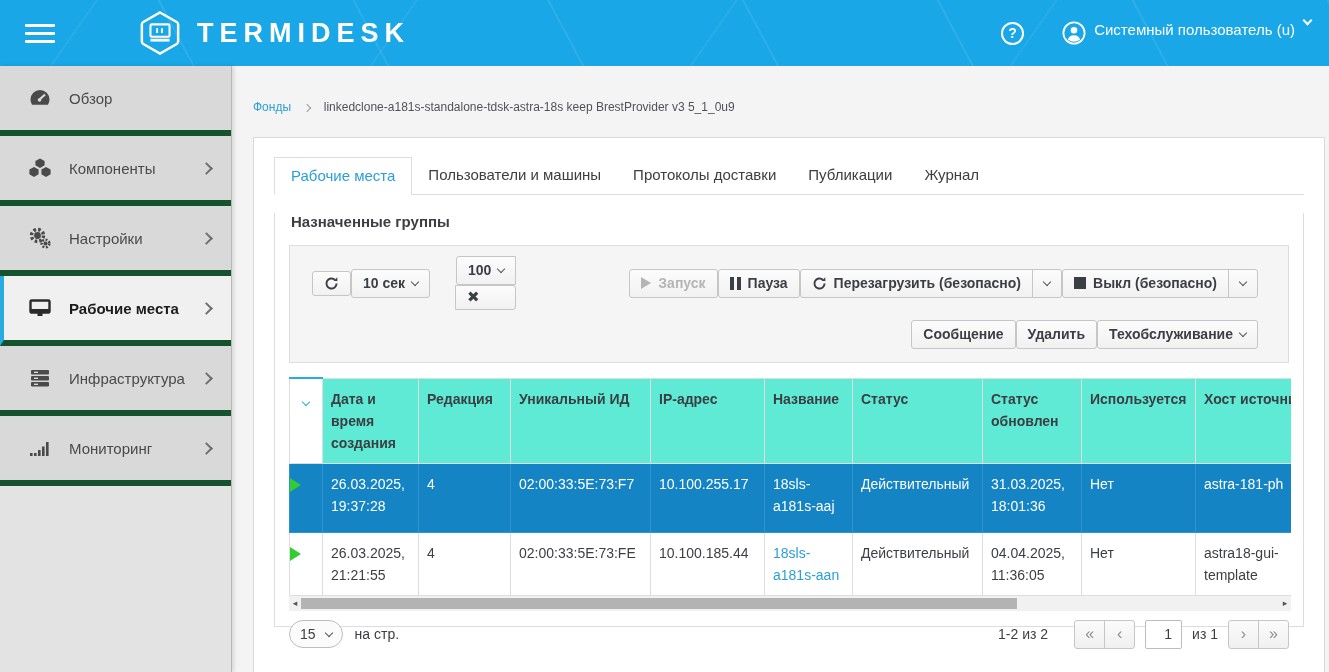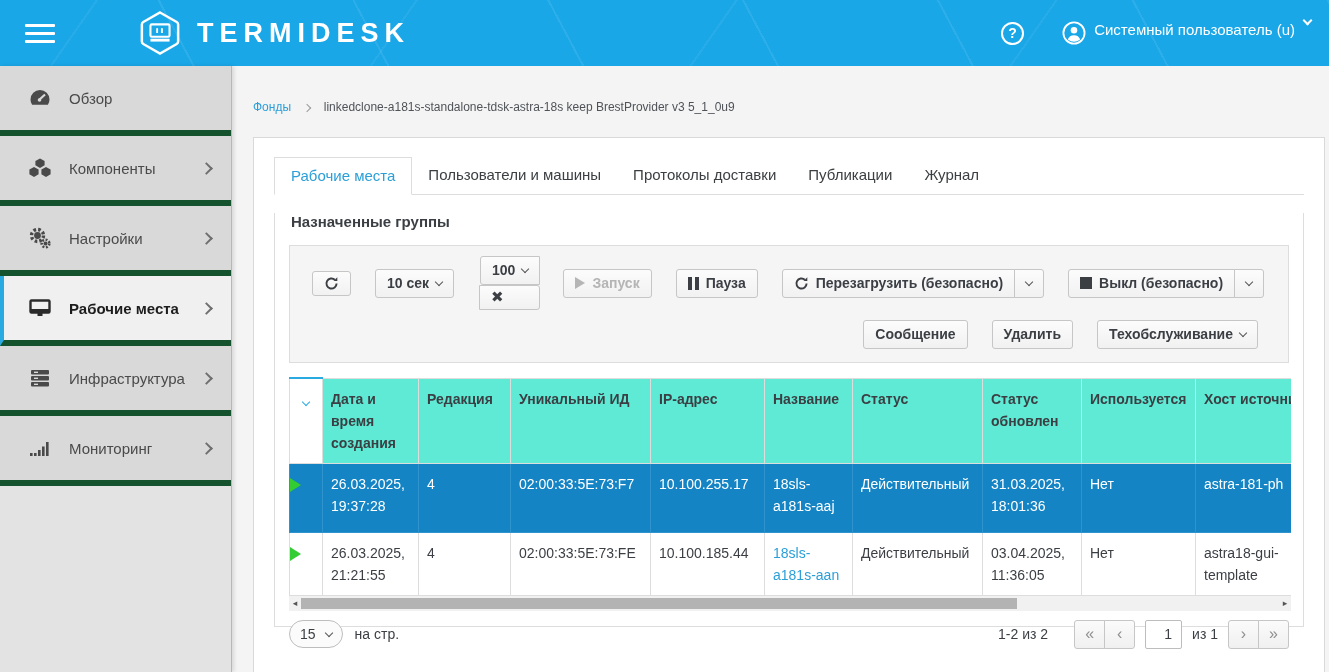--- a/index.html
+++ b/index.html
@@ -79,21 +79,21 @@
     background: linear-gradient(#fcfcfc, #f1f1f1); border: 1px solid #c6c6c6; border-radius: 3px;
     padding: 4px 11px; font-size: 14px; font-weight: 600; color: #3b3f44; cursor: pointer;
     display: inline-flex; align-items: center; gap: 7px; line-height: 19px; white-space: nowrap;
     font-family: inherit;
   }
   .btn .chev { width: 6px; height: 6px; border-width: 1.7px; color: #555; margin-top: -3px; }
   .btn.disabled { color: #b5b5b5; cursor: default; }
   .btn-group { display: inline-flex; }
   .btn-group .btn + .btn { margin-left: -1px; border-radius: 0 3px 3px 0; }
   .btn-group .btn:first-child { border-radius: 3px 0 0 3px; }
-  .gap8 { margin-left: 24px; } .gap24 { margin-left: 26px; flex-direction: column; }
+  .gap8 { margin-left: 0; } .gap24 { margin-left: 26px; flex-direction: column; }
   .i-play { width: 0; height: 0; border-left: 10px solid #3b3f44; border-top: 6px solid transparent; border-bottom: 6px solid transparent; display: inline-block; }
   .i-play.gray { border-left-color: #b5b5b5; }
   .i-pause { display: inline-flex; gap: 3px; }
   .i-pause i { width: 4px; height: 13px; background: #3b3f44; display: block; }
   .i-stop { width: 12px; height: 12px; background: #3b3f44; display: inline-block; }
   .i-x { font-size: 15px; color: #3b3f44; line-height: 1; font-family: "DejaVu Sans", sans-serif; }
   .i-refresh svg { width: 15px; height: 15px; display: block; }
 
   
   .table-wrap { width: 1002px; overflow: hidden; margin-top: 14px; }
@@ -383,21 +383,21 @@
                     <td>astra-181-ph</td>
                   </tr>
                   <tr class="mrow2">
                     <td class="play-cell"><span class="tri-green"></span></td>
                     <td>26.03.2025, 21:21:55</td>
                     <td>4</td>
                     <td>02:00:33:5E:73:FE</td>
                     <td>10.100.185.44</td>
                     <td><a class="cell-link">18sls-a181s-aan</a></td>
                     <td>Действительный</td>
-                    <td>03.04.2025, 11:36:05</td>
+                    <td>04.04.2025, 11:36:05</td>
                     <td>Нет</td>
                     <td>astra18-gui-template</td>
                   </tr>
                 </tbody>
               </table>
             </div>
 
             <div class="hscroll">
               <span class="hs-arrow">◂</span>
               <span class="hs-thumb"></span>

